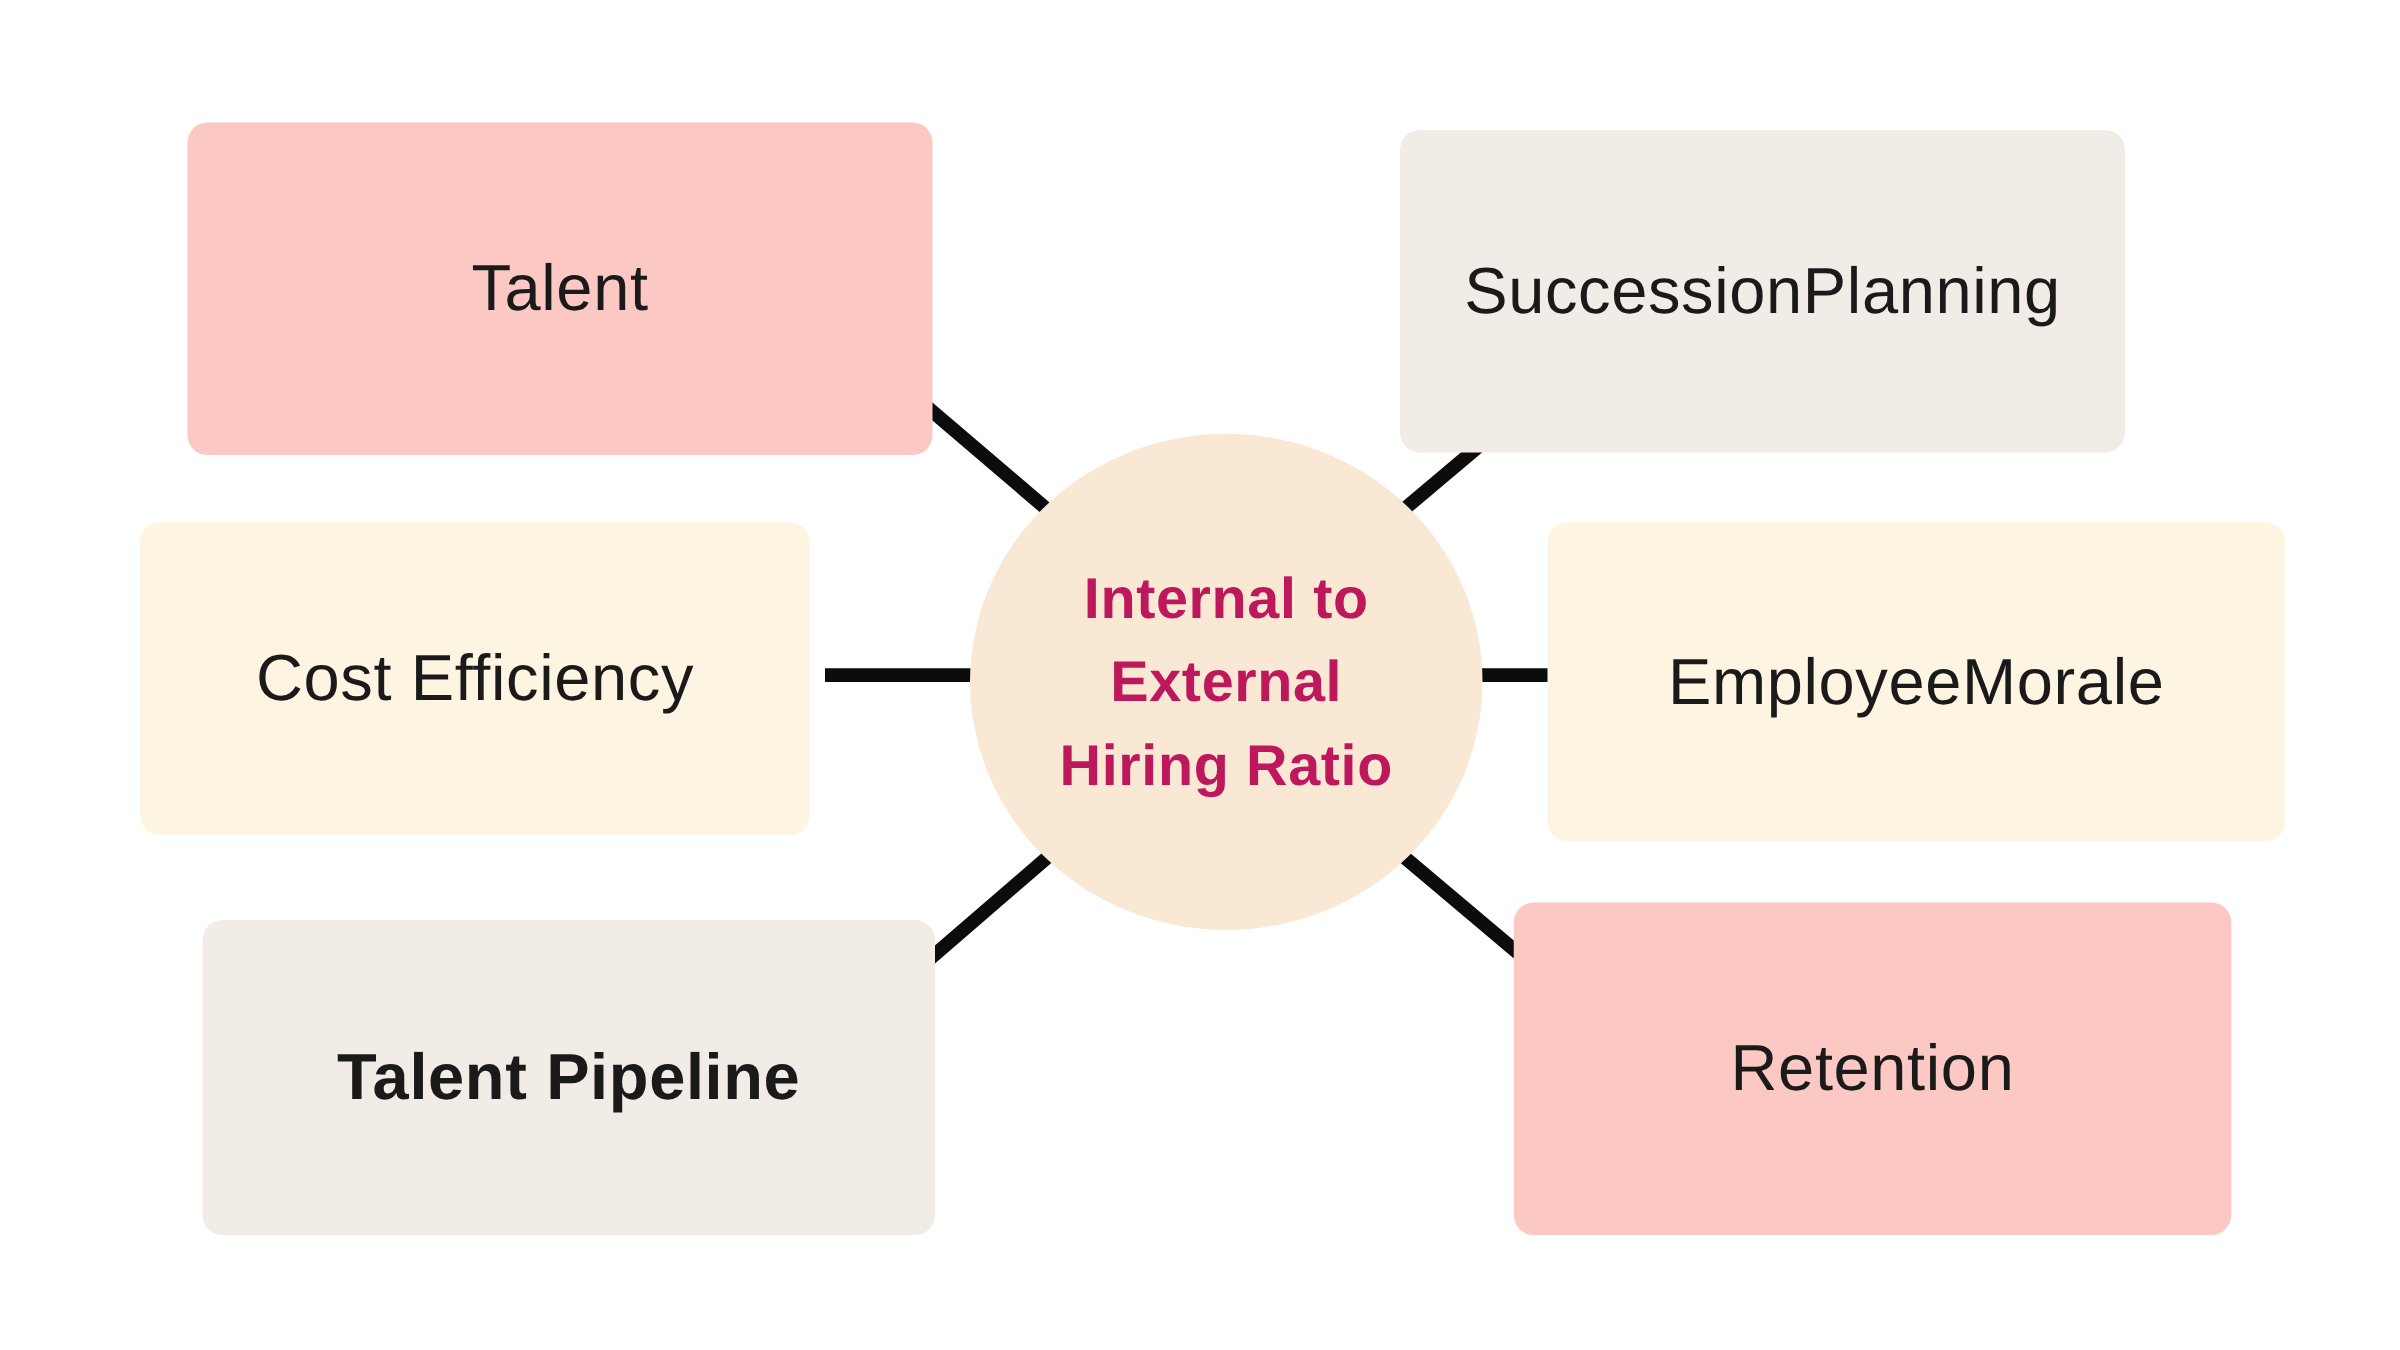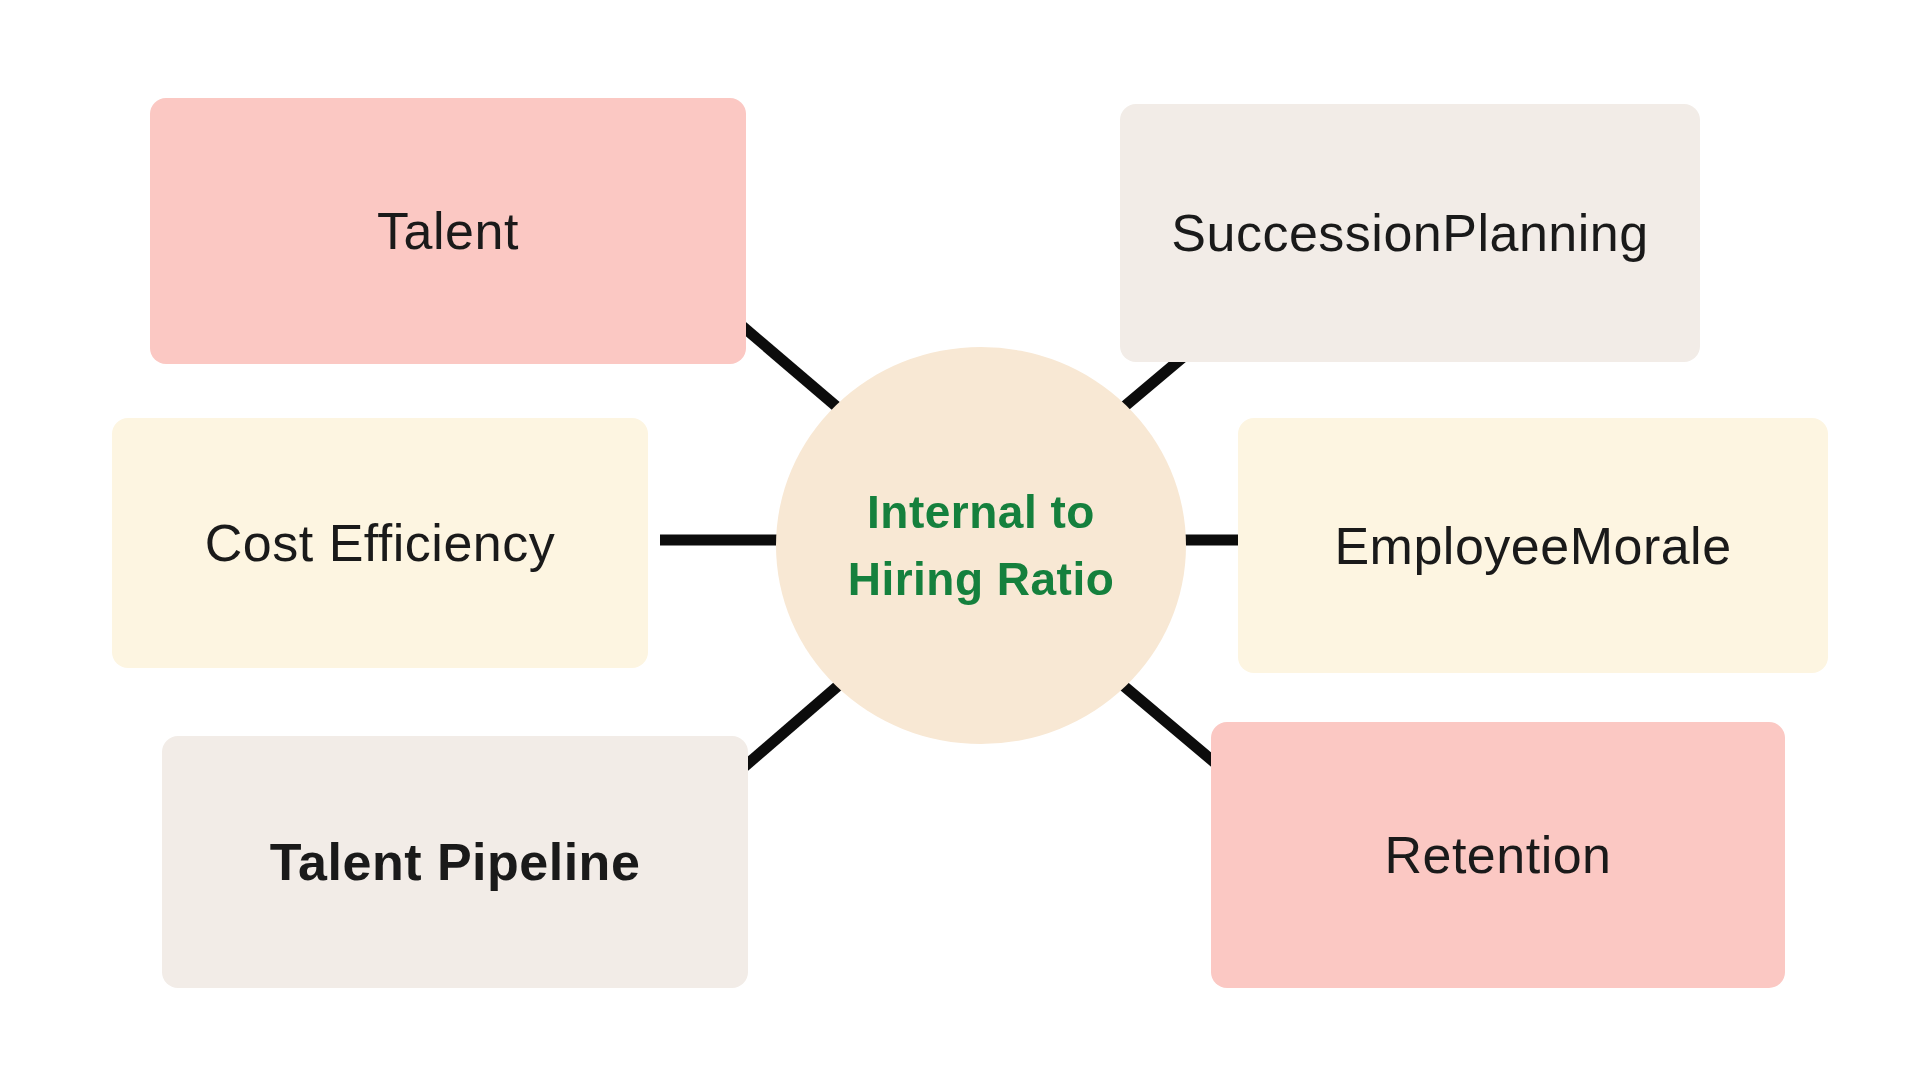--- a/index.html
+++ b/index.html
@@ -45,21 +45,21 @@
   .node .line { white-space: nowrap; }
   .hub {
     position: absolute;
     z-index: 2;
     border-radius: 50%;
     display: flex;
     flex-direction: column;
     align-items: center;
     justify-content: center;
     text-align: center;
-    color: #15803d;
+    color: #be185d;
     font-size: 46px;
     font-weight: bold;
     line-height: 1.45;
     letter-spacing: 0.5px;
   }
   .hub .line { white-space: nowrap; }
 
   
   .n-talent-development { left: 150px; top:  98px; width: 596px; height: 266px; }
   .n-cost-efficiency    { left: 112px; top: 418px; width: 536px; height: 250px; }
@@ -107,16 +107,17 @@
     <div class="line">Morale</div>
   </div>
 
   <div class="node n-retention" style="background: rgb(251, 200, 195);">
     <div class="line">Retention</div>
     <div class="line"></div>
   </div>
 
   <div class="hub n-hub" style="background: rgb(248, 232, 212);">
     <div class="line">Internal to</div>
+    <div class="line">External</div>
     <div class="line">Hiring Ratio</div>
   </div>
 
 </div>
 
 </body></html>

